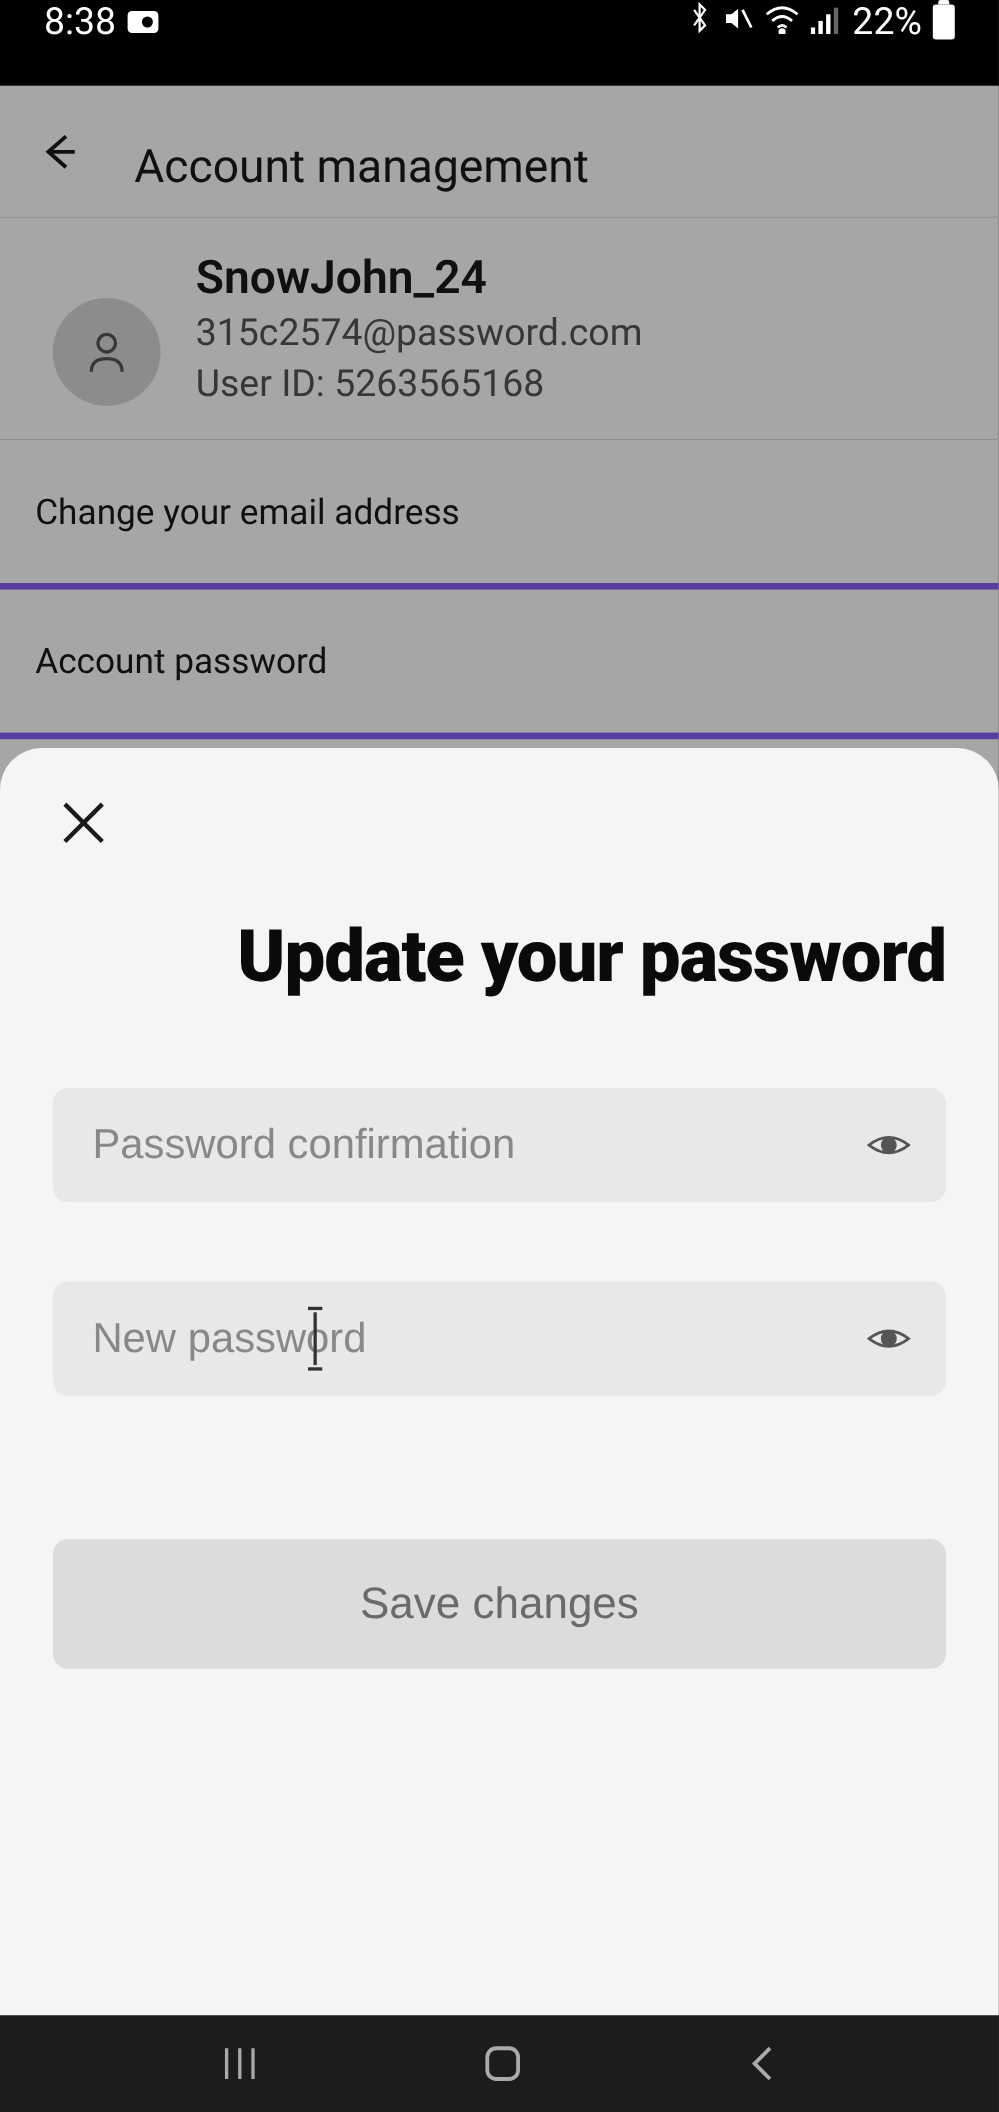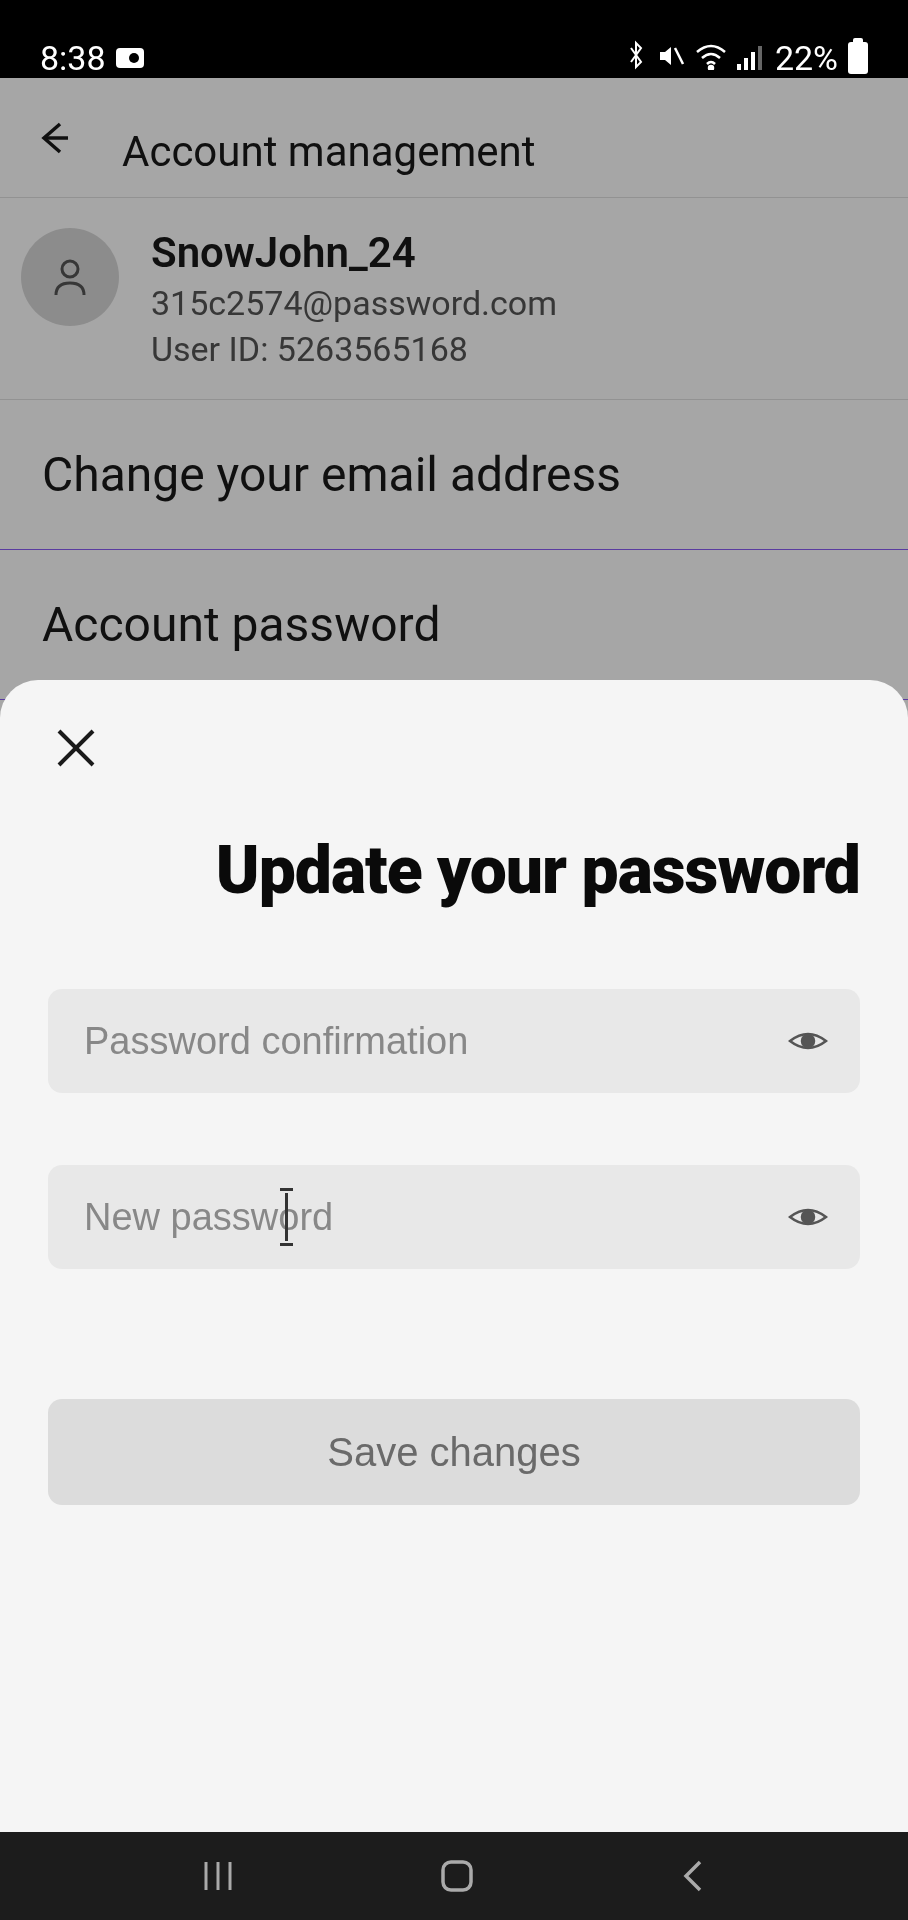--- a/index.html
+++ b/index.html
@@ -12,21 +12,21 @@
       background: #000;
       width: 908px;
       height: 1920px;
       overflow: hidden;
       position: relative;
     }
     .status-bar {
       height: 78px;
       background: #000;
       display: flex;
-      align-items: flex-end;
+      align-items: flex-start;
       justify-content: space-between;
       padding: 0 40px;
       color: #fff;
       font-size: 34px;
     }
     .status-left {
       display: flex;
       align-items: center;
       gap: 10px;
     }
@@ -102,22 +102,22 @@
       justify-content: center;
     }
     .header-title {
       font-size: 42px;
       color: #1a1a1a;
       font-weight: 400;
       margin-top: 28px;
     }
     .user-section {
       display: flex;
-      align-items: flex-start;
-      padding: 30px 21px;
+      align-items: flex-end;
+      padding: 30px 48px;
       gap: 32px;
       border-bottom: 1px solid #e0e0e0;
     }
     .avatar {
       width: 98px;
       height: 98px;
       border-radius: 50%;
       background: #d8d8d8;
       display: flex;
       align-items: center;
@@ -131,24 +131,24 @@
     .username {
       font-size: 42px;
       font-weight: 600;
       color: #1a1a1a;
     }
     .user-email, .user-id {
       font-size: 34px;
       color: #555;
     }
     .menu-item {
-      padding: 46px 42px;
-      font-size: 48px;
+      padding: 46px 32px;
+      font-size: 32px;
       color: #1a1a1a;
-      border-bottom: 1px solid #8b5cf6;
+      border-bottom: 6px solid #8b5cf6;
     }
     .bottom-sheet {
       position: absolute;
       left: 0;
       right: 0;
       bottom: 88px;
       top: 680px;
       background: #f5f5f5;
       border-radius: 38px 38px 0 0;
       z-index: 10;
@@ -221,21 +221,21 @@
       content: '';
       position: absolute;
       bottom: -5px;
       left: -5px;
       width: 13px;
       height: 3px;
       background: #333;
     }
     .save-btn {
       width: 100%;
-      height: 106px;
+      height: 118px;
       background: #dcdcdc;
       border: none;
       border-radius: 14px;
       font-size: 40px;
       font-weight: 500;
       color: #6a6a6a;
       cursor: pointer;
       margin-top: 58px;
     }
     .nav-bar {

